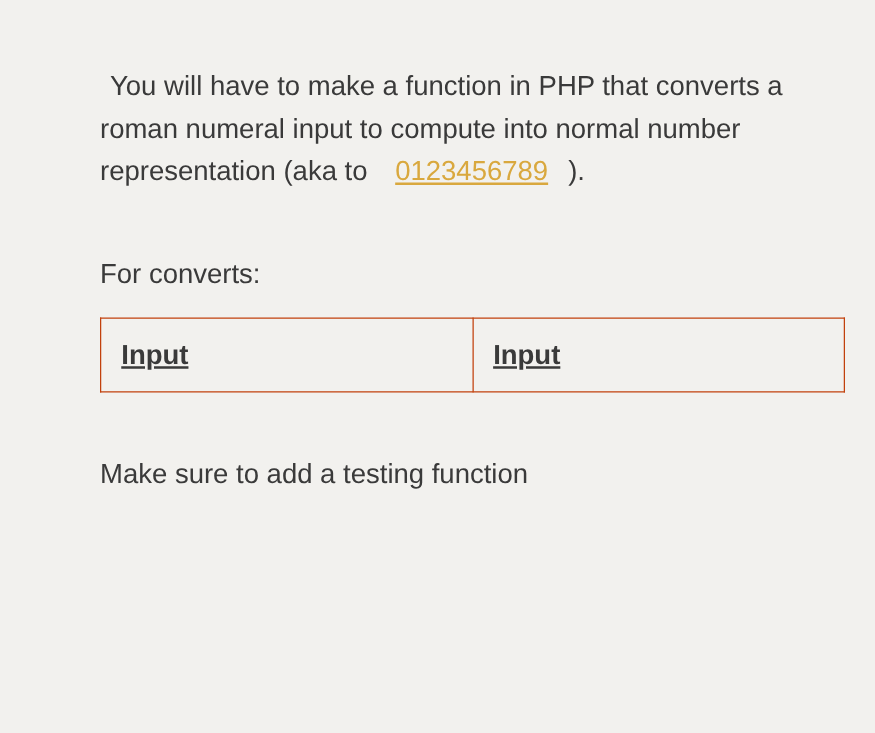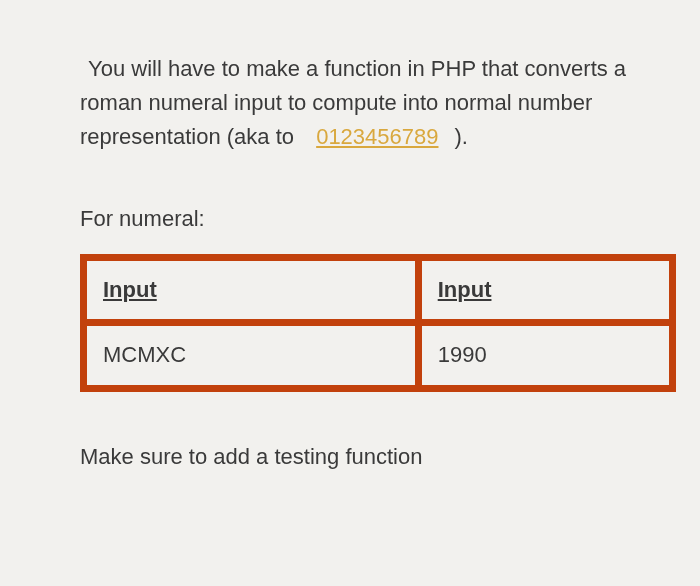--- a/index.html
+++ b/index.html
@@ -26,50 +26,46 @@
   }
   .example-label {
     margin-bottom: 18px;
   }
   table {
     width: 100%;
     border-collapse: collapse;
     margin-bottom: 48px;
   }
   th, td {
-    border: 7px solid #c2410c;
+    border: 1px solid #c2410c;
     padding: 12px 16px;
     text-align: left;
     font-size: 22px;
     font-weight: 400;
   }
   th {
     font-weight: 700;
     text-decoration: underline;
   }
   .footer-note {
   }
 </style>
 </head>
 <body>
 
 <p class="intro">
   <span>You will have to make a function in PHP that converts a  roman numeral input to compute into normal number representation (aka to </span><a class="link">0123456789</a><span>).</span>
 </p>
 
-<p class="example-label">For numeral:</p>
+<p class="example-label">For converts:</p>
 
 <table>
   <thead>
     <tr>
       <th>Input</th>
       <th>Input</th>
     </tr>
   </thead>
   <tbody>
-    <tr>
-      <td>MCMXC</td>
-      <td>1990</td>
-    </tr>
   </tbody>
 </table>
 
 <p class="footer-note">Make sure to add a testing function</p>
 
 </body></html>

